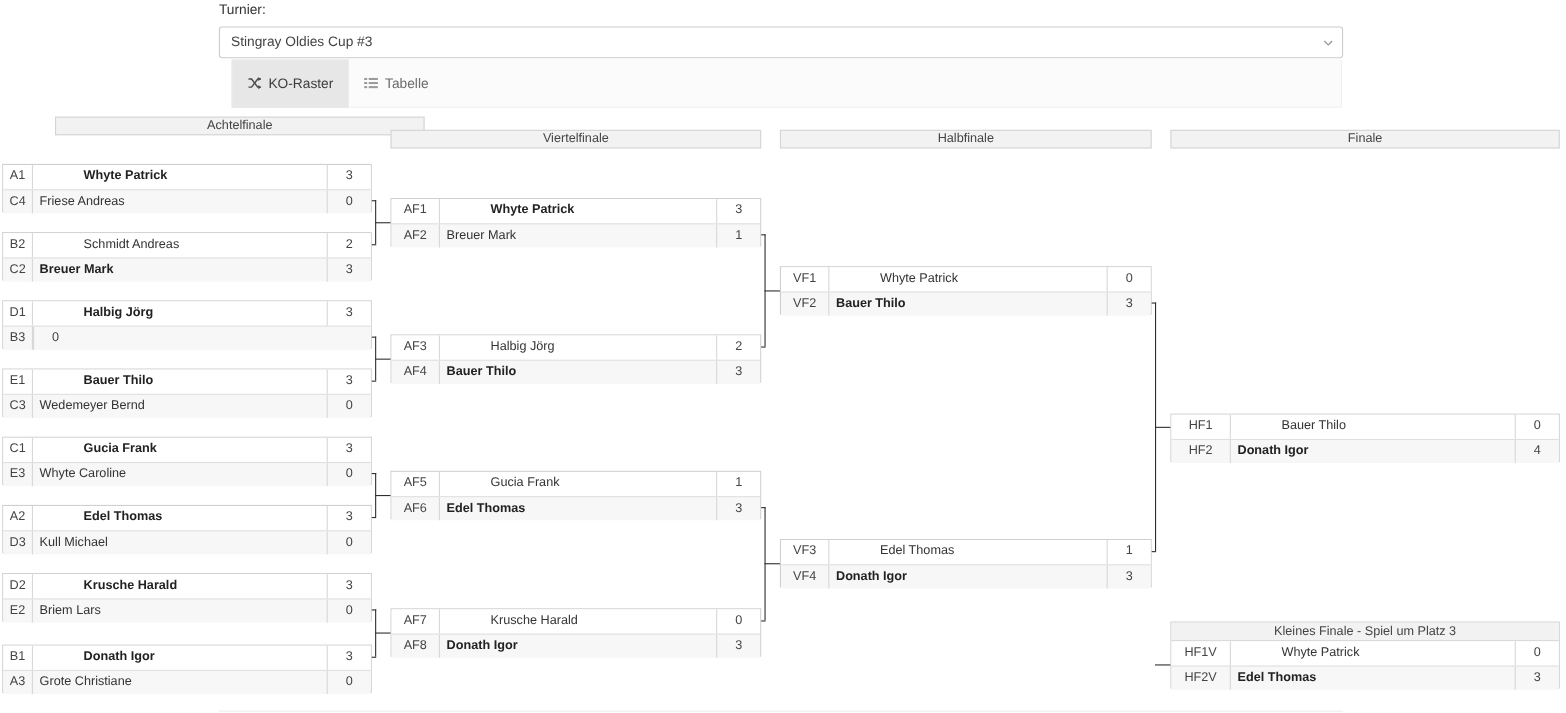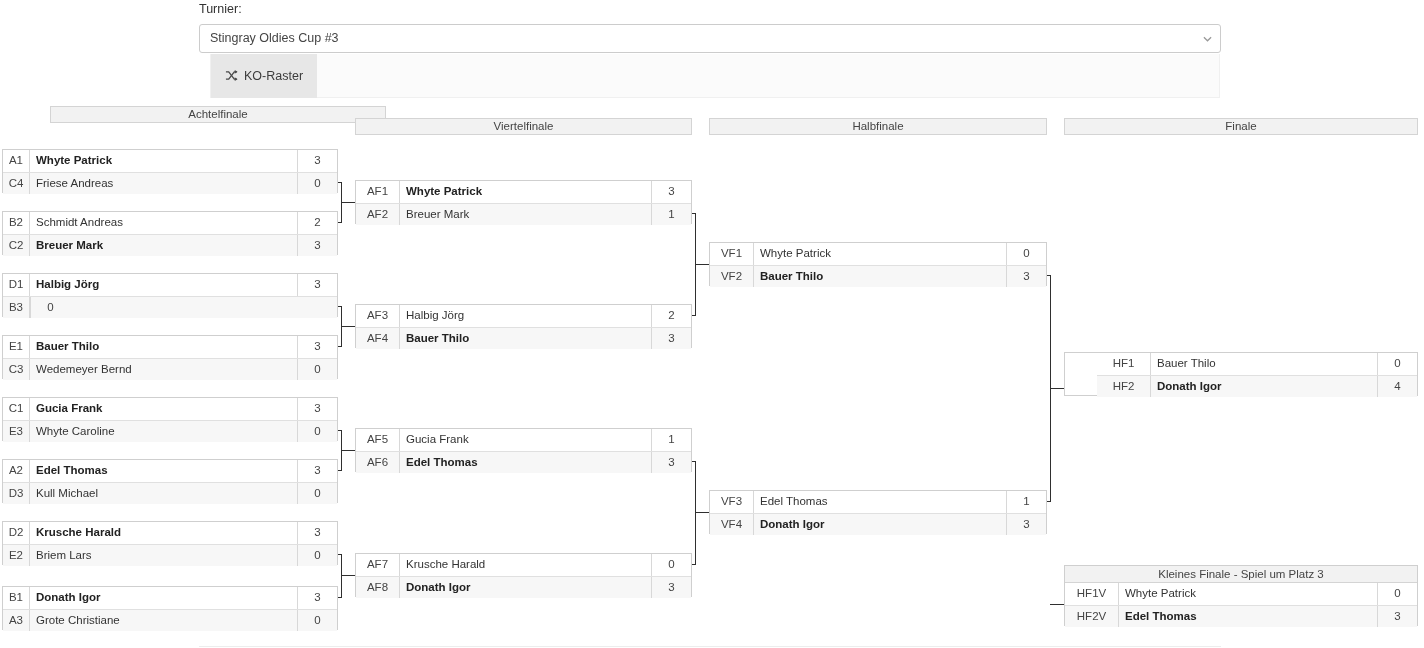--- a/index.html
+++ b/index.html
@@ -69,21 +69,21 @@
   }
   .match {
     position: absolute;
     border: 1px solid #cfcfcf;
     background: #ffffff;
     height: 44px;
   }
   .mrow {
     display: flex; height: 22px; line-height: 21px;
   }
-  .mrow.r1 { background: #ffffff; }
+  .mrow.r1 { background: #ffffff; gap: 40px; }
   .mrow.r2 { background: #f7f7f7; border-top: 1px solid #e0e0e0; }
   .seed {
     flex: 0 0 auto; text-align: center;
     font-size: 11.5px; color: #444;
     border-right: 1px solid #d8d8d8;
     overflow: hidden; white-space: nowrap;
   }
   .pname {
     flex: 1 1 auto; padding-left: 6px;
     font-size: 11.5px; color: #333;
@@ -134,20 +134,32 @@
     <div class="tab active">
       <span class="ico">
         <svg viewBox="0 0 14 14" width="13" height="13">
           <path d="M1 3 H4 L10 11 H13" stroke="#4a4a4a" stroke-width="1.4" fill="none"></path>
           <path d="M1 11 H4 L10 3 H13" stroke="#4a4a4a" stroke-width="1.4" fill="none"></path>
           <path d="M10.5 1 L13.4 3 L10.5 5 Z" fill="#4a4a4a"></path>
           <path d="M10.5 9 L13.4 11 L10.5 13 Z" fill="#4a4a4a"></path>
         </svg>
       </span>
       <span>KO-Raster</span>
+    </div><div class="tab">
+      <span class="ico">
+        <svg viewBox="0 0 14 14" width="13" height="13">
+          <rect x="0" y="2" width="3" height="2" fill="#9a9a9a"></rect>
+          <rect x="4.5" y="2" width="9" height="2" fill="#9a9a9a"></rect>
+          <rect x="0" y="6" width="3" height="2" fill="#9a9a9a"></rect>
+          <rect x="4.5" y="6" width="9" height="2" fill="#9a9a9a"></rect>
+          <rect x="0" y="10" width="3" height="2" fill="#9a9a9a"></rect>
+          <rect x="4.5" y="10" width="9" height="2" fill="#9a9a9a"></rect>
+        </svg>
+      </span>
+      <span>Tabelle</span>
     </div>
   </div>
 
   <div id="bracket-layer">
       <div class="round-header" style="left: 2px; top: 106px; width: 336px; margin-left: 48px;">Achtelfinale</div>
       <div class="round-header" style="left: 355px; top: 118px; width: 337px;">Viertelfinale</div>
       <div class="round-header" style="left: 709px; top: 118px; width: 338px;">Halbfinale</div>
       <div class="round-header" style="left: 1064px; top: 118px; width: 354px;">Finale</div>
       <div class="match" style="left: 2px; top: 149px; width: 336px;">
         <div class="mrow r1">
@@ -309,21 +321,21 @@
           <div class="seed" style="flex-basis: 44px;">VF3</div>
           <div class="pname">Edel Thomas</div>
           <div class="score" style="flex-basis: 40px;">1</div>
         </div>
         <div class="mrow r2">
           <div class="seed" style="flex-basis: 44px;">VF4</div>
           <div class="pname win">Donath Igor</div>
           <div class="score" style="flex-basis: 40px;">3</div>
         </div>
       </div>
-      <div class="match" style="left: 1064px; top: 352px; width: 354px; padding-left: 32px;">
+      <div class="match" style="left: 1064px; top: 376px; width: 354px;">
         <div class="mrow r1">
           <div class="seed" style="flex-basis: 54px;">HF1</div>
           <div class="pname">Bauer Thilo</div>
           <div class="score" style="flex-basis: 40px;">0</div>
         </div>
         <div class="mrow r2">
           <div class="seed" style="flex-basis: 54px;">HF2</div>
           <div class="pname win">Donath Igor</div>
           <div class="score" style="flex-basis: 40px;">4</div>
         </div>

